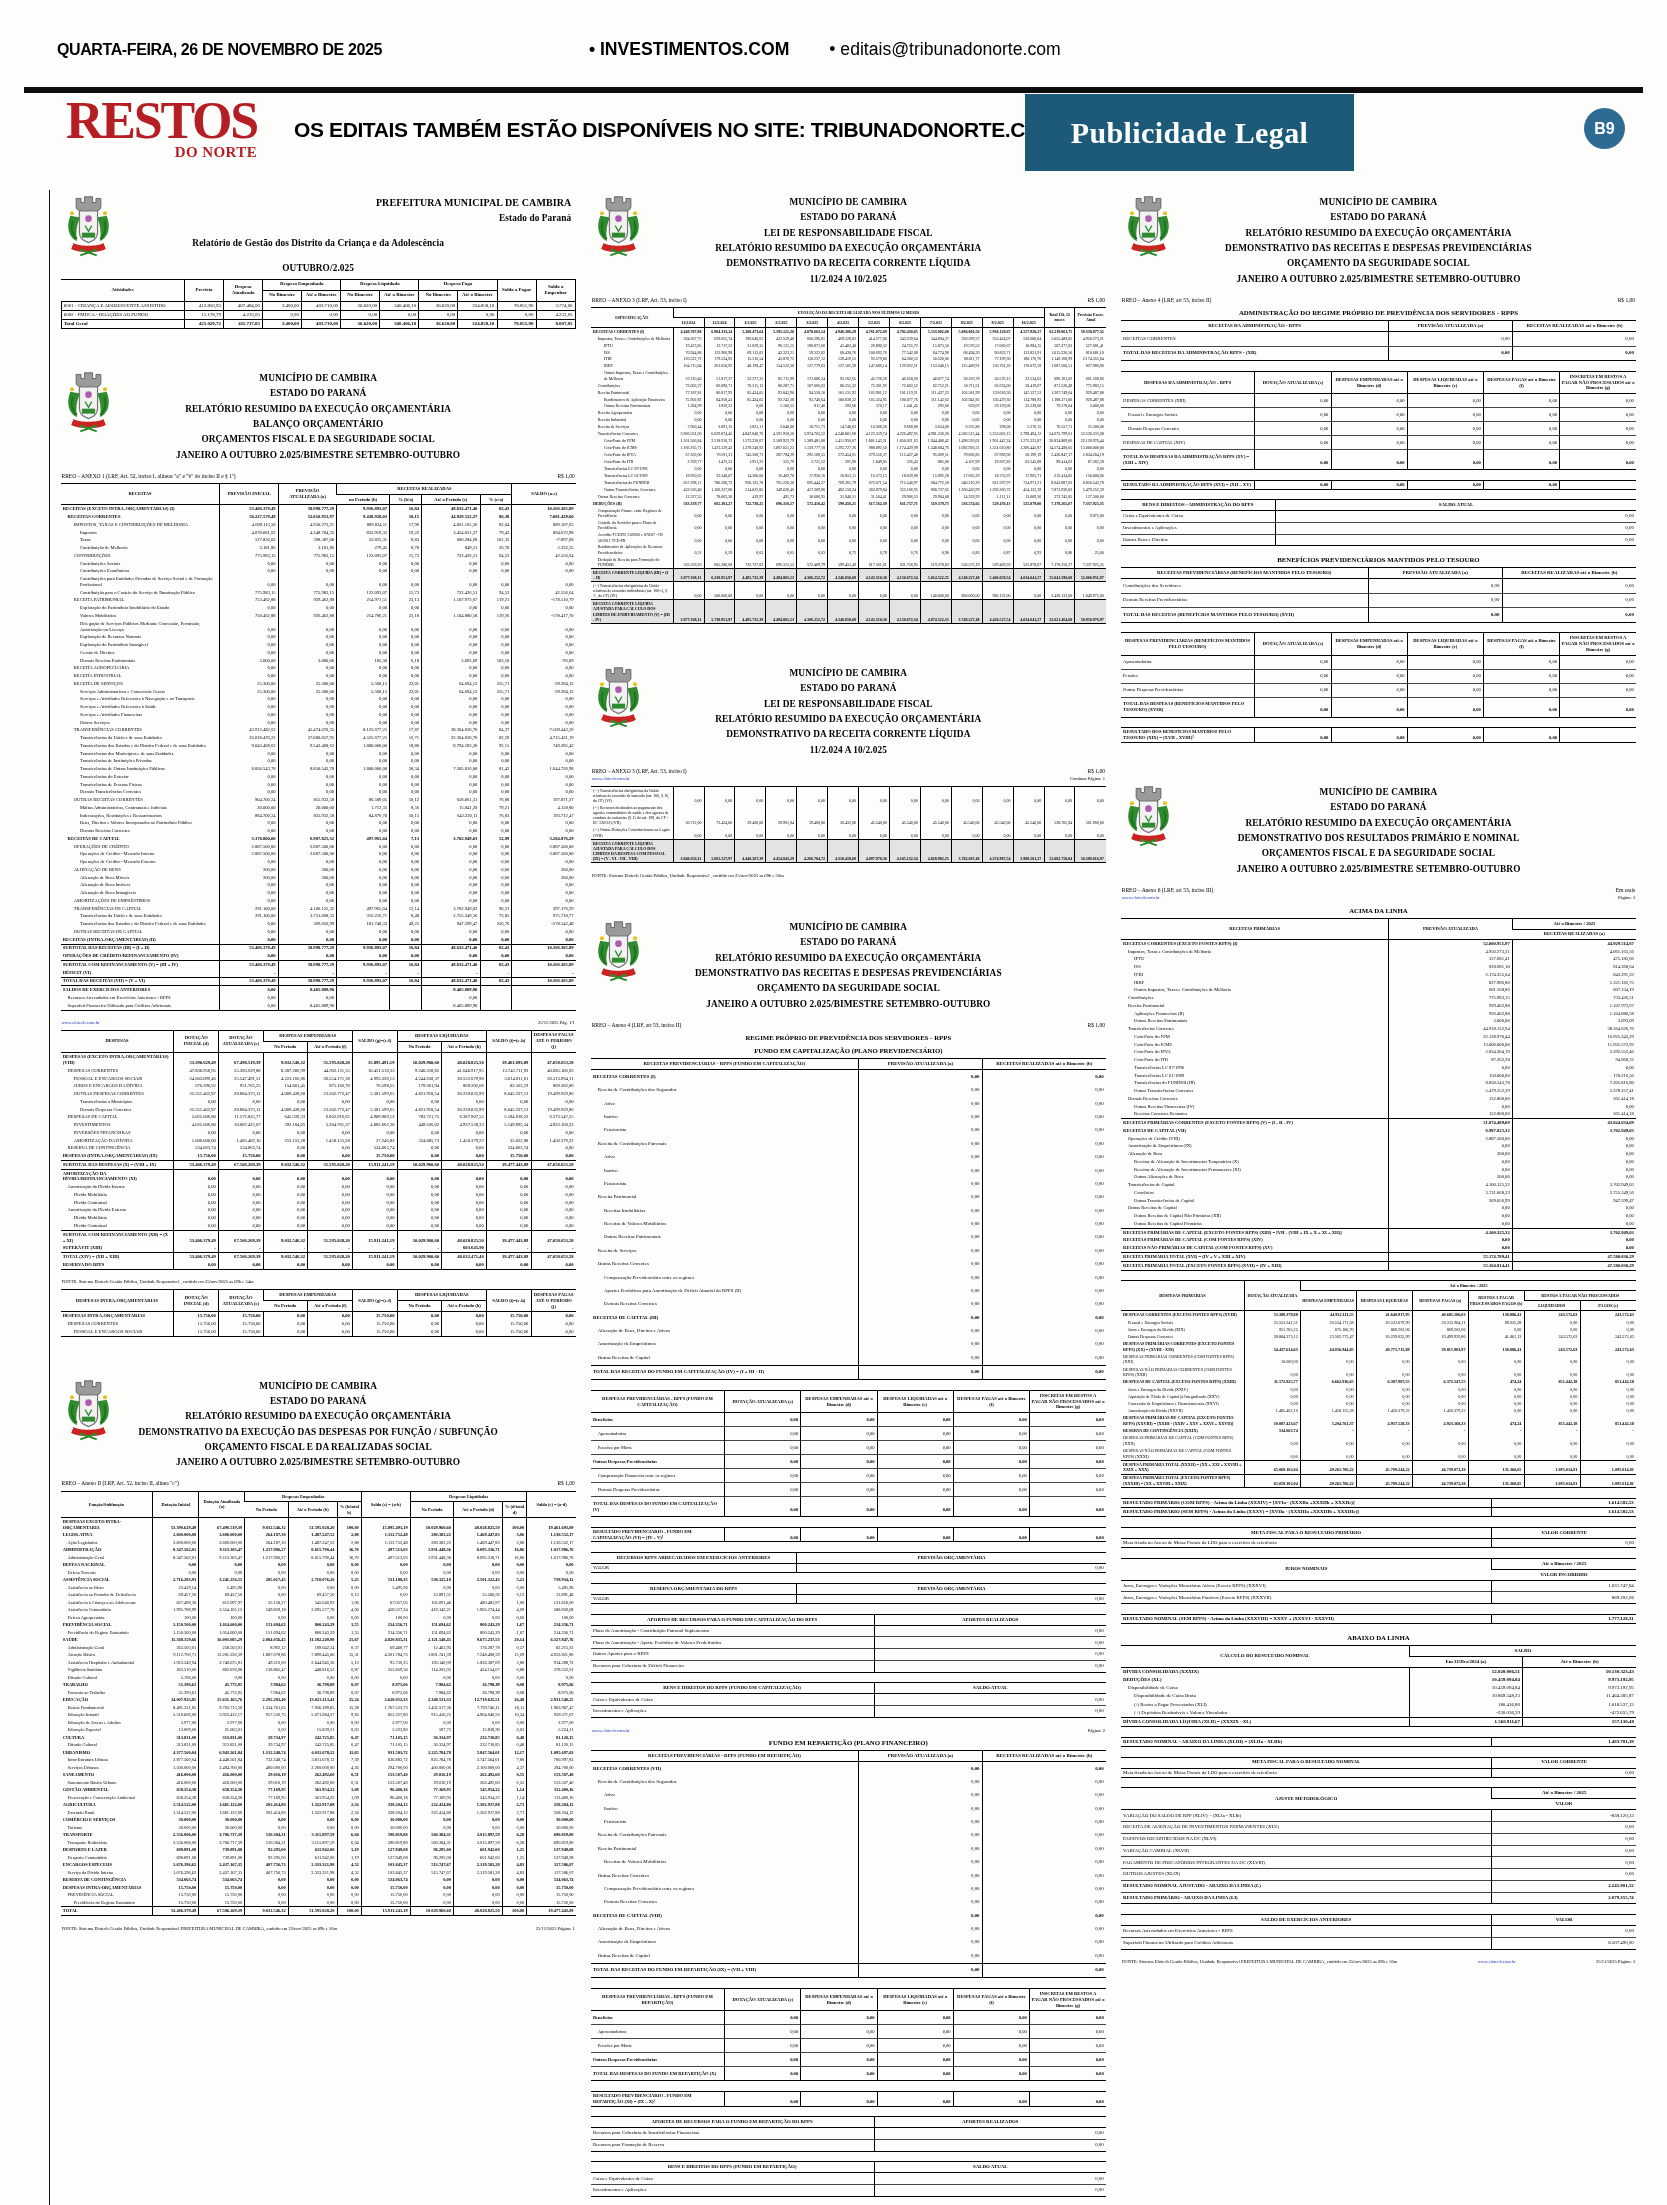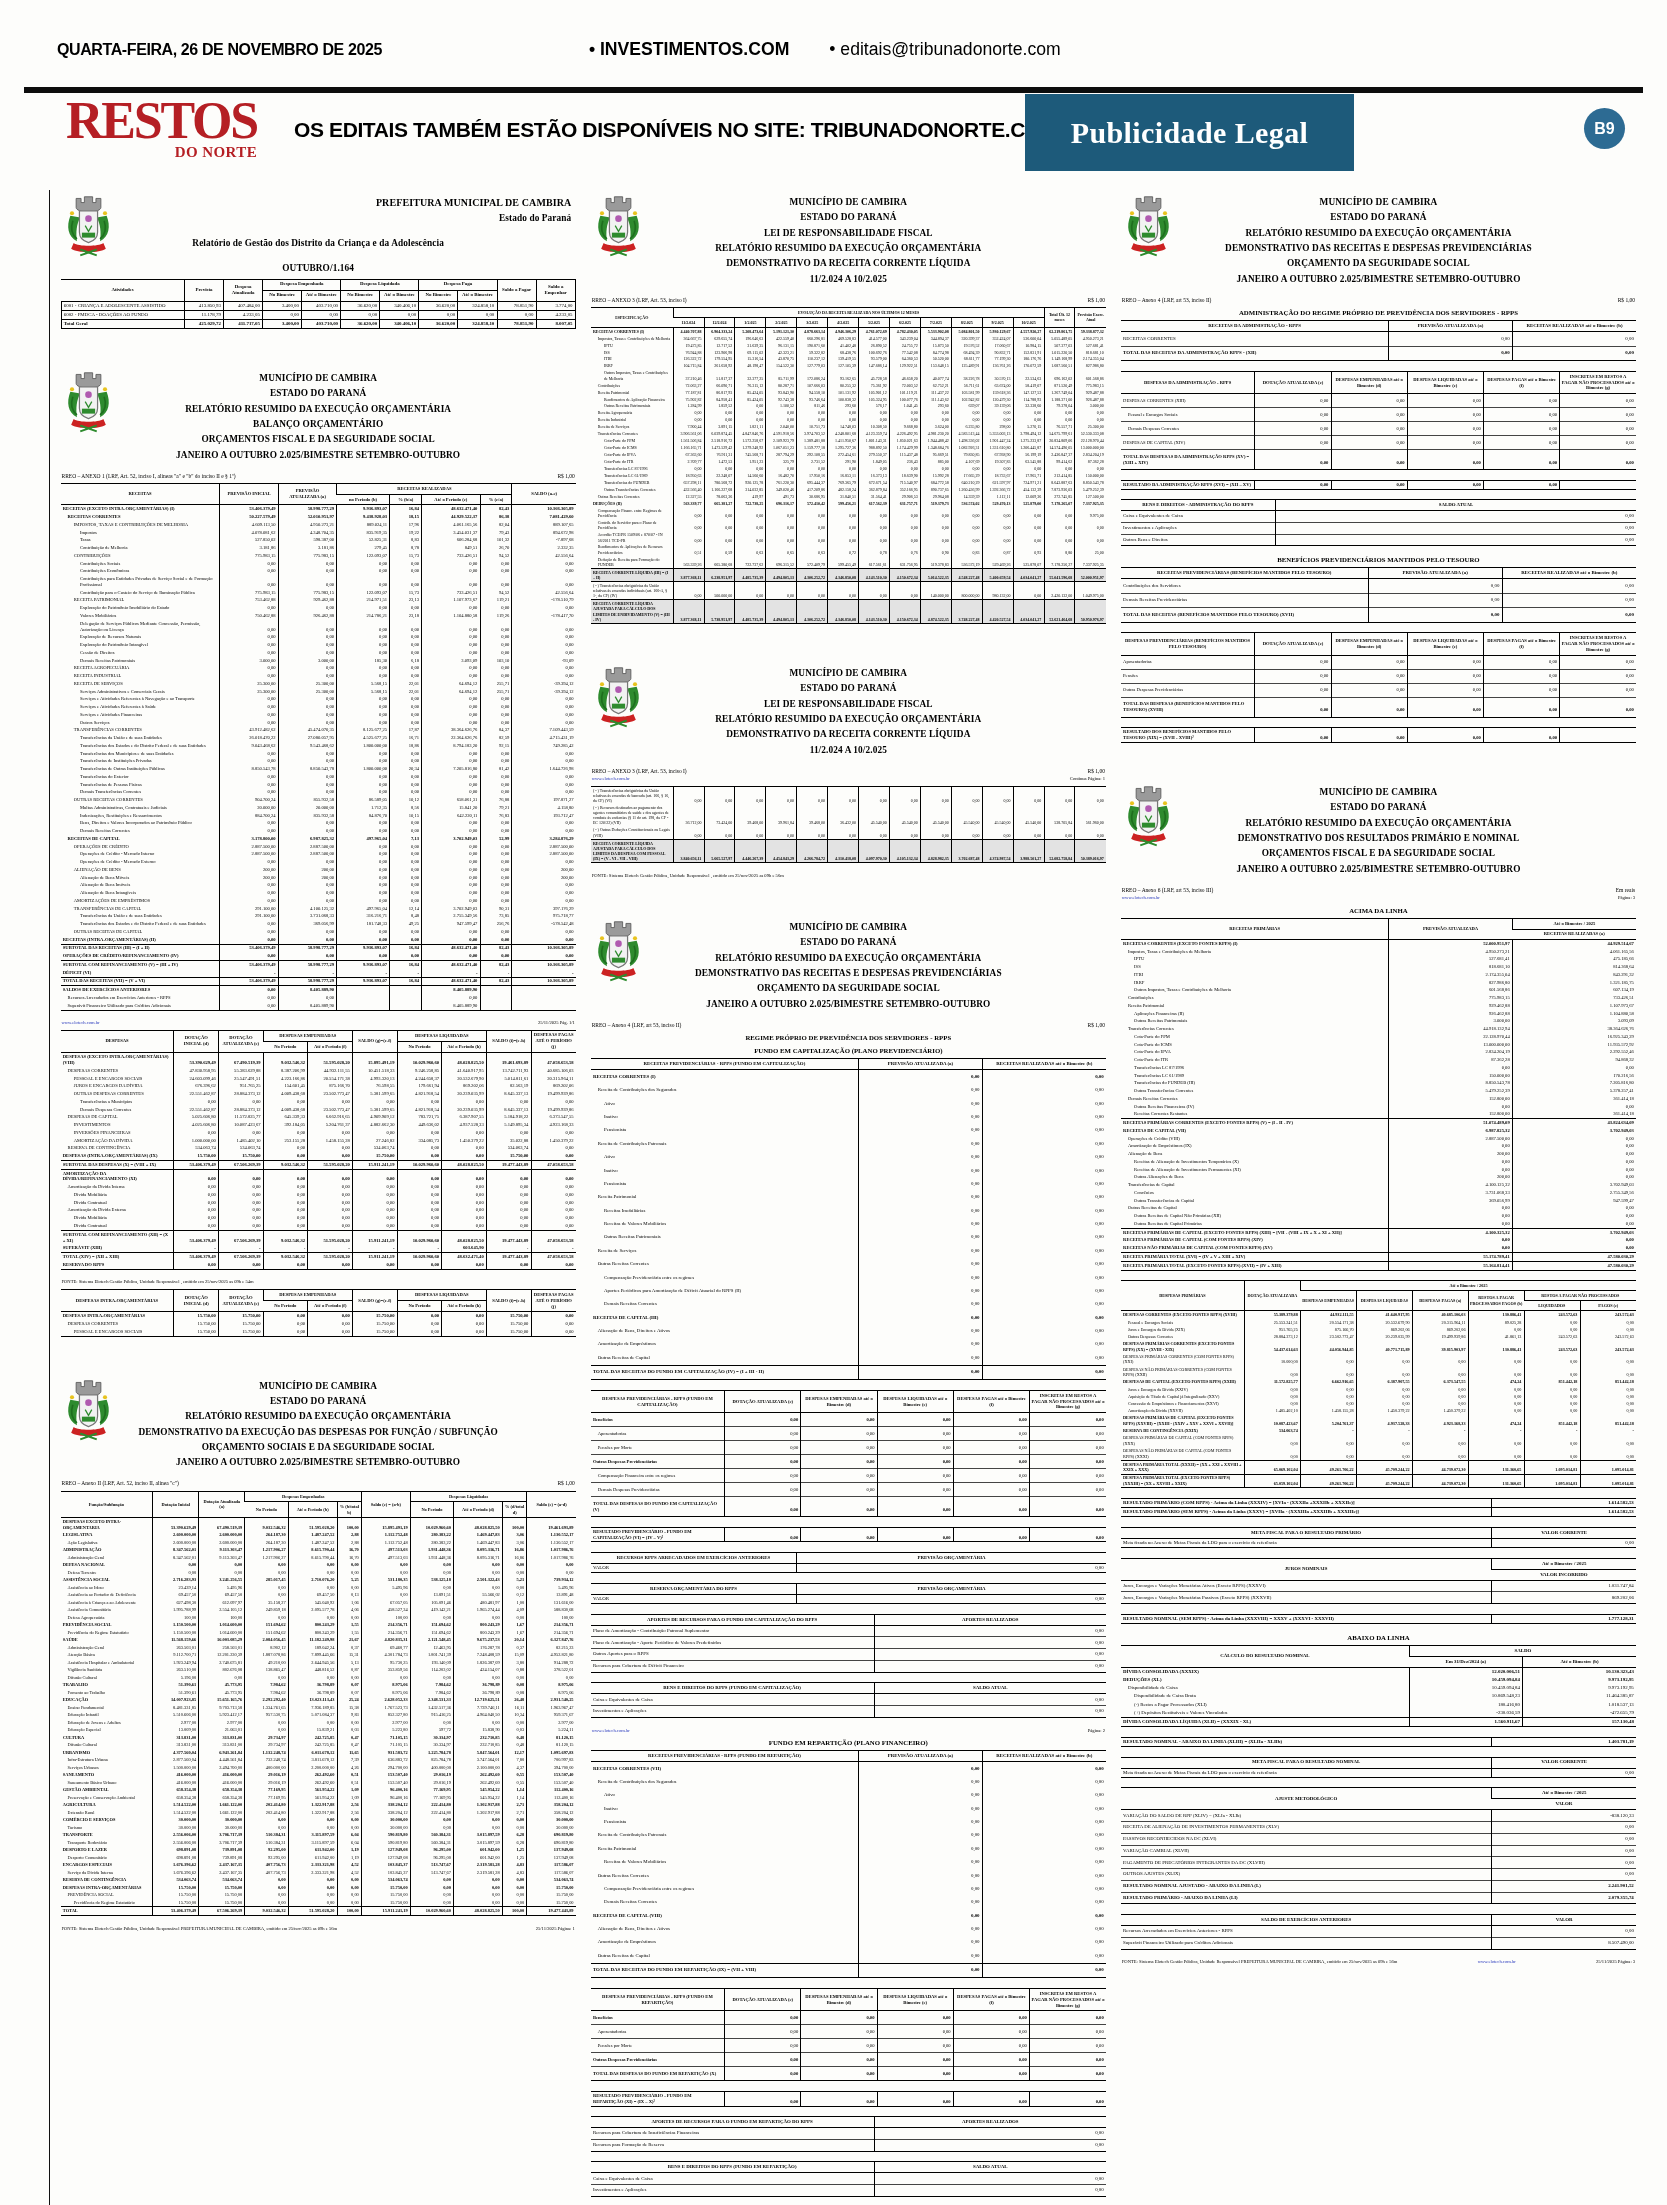--- a/index.html
+++ b/index.html
@@ -105,21 +105,21 @@
     <path d="M52 84 l8 14 l8 -14" fill="none" stroke="#2e8b2e" stroke-width="3"></path>
     <rect x="44" y="101" width="32" height="12" fill="#2e8b2e"></rect>
     <path d="M24 126 c12 9 60 9 72 0 l6 14 c-14 11 -70 11 -84 0 z" fill="#cc2222"></path>
     <path d="M40 142 l40 14 M80 142 l-40 14" stroke="#2e8b2e" stroke-width="5"></path>
   </svg>
 </div>
         <div class="bhead">
           <div class="bt big l">PREFEITURA MUNICIPAL DE CAMBIRA</div>
           <div class="bt l">Estado do Paraná</div>
           <div class="bt sp">Relatório de Gestão dos Distrito da Criança e da Adolescência</div>
-          <div class="bt sp">OUTUBRO/1.164</div>
+          <div class="bt sp">OUTUBRO/2.025</div>
         </div>
         <table class="tt grid" style="font-size: 4.9px;">
           <colgroup>
             <col style="width: 24%;">
             <col style="width: 7.6%;">
             <col style="width: 7.6%;">
             <col style="width: 7.6%;">
             <col style="width: 7.6%;">
             <col style="width: 7.6%;">
             <col style="width: 7.6%;">
@@ -1308,21 +1308,21 @@
     <rect x="44" y="101" width="32" height="12" fill="#2e8b2e"></rect>
     <path d="M24 126 c12 9 60 9 72 0 l6 14 c-14 11 -70 11 -84 0 z" fill="#cc2222"></path>
     <path d="M40 142 l40 14 M80 142 l-40 14" stroke="#2e8b2e" stroke-width="5"></path>
   </svg>
 </div>
         <div class="bhead">
           <div class="bt ">MUNICÍPIO DE CAMBIRA</div>
           <div class="bt ">ESTADO DO PARANÁ</div>
           <div class="bt ">RELATÓRIO RESUMIDO DA EXECUÇÃO ORÇAMENTÁRIA</div>
           <div class="bt ">DEMONSTRATIVO DA EXECUÇÃO DAS DESPESAS POR FUNÇÃO / SUBFUNÇÃO</div>
-          <div class="bt ">ORÇAMENTO SOCIAIS E DA SEGURIDADE SOCIAL</div>
+          <div class="bt ">ORÇAMENTO FISCAL E DA REALIZADAS SOCIAL</div>
           <div class="bt ">JANEIRO A OUTUBRO 2.025/BIMESTRE SETEMBRO-OUTUBRO</div>
         </div>
         <div class="meta">
           <span class="ml">RREO – Anexo II (LRF, Art. 52, inciso II, alínea "c")</span>
           <span class="mr">R$ 1,00</span>
         </div>
         <table class="tt " style="font-size: 4.4px;">
           <colgroup>
             <col style="width: 17%;">
             <col style="width: 8.5%;">

